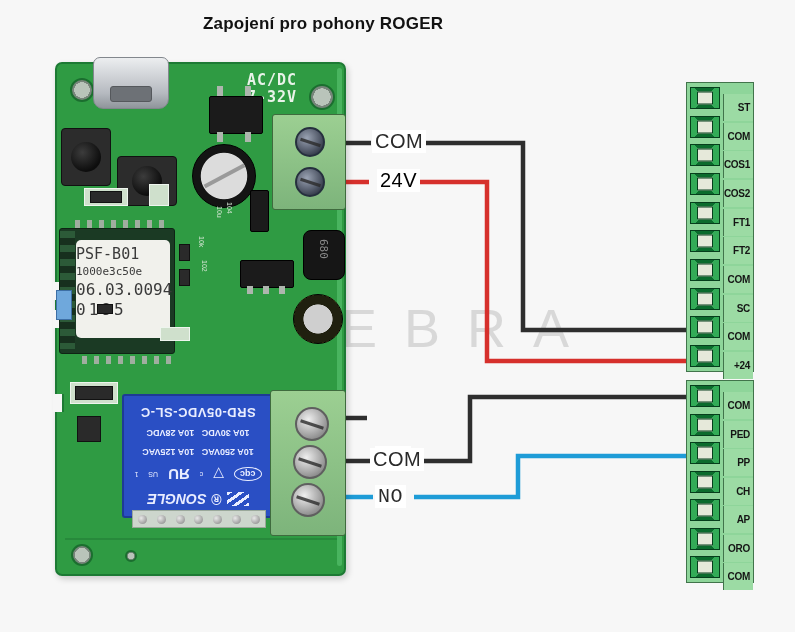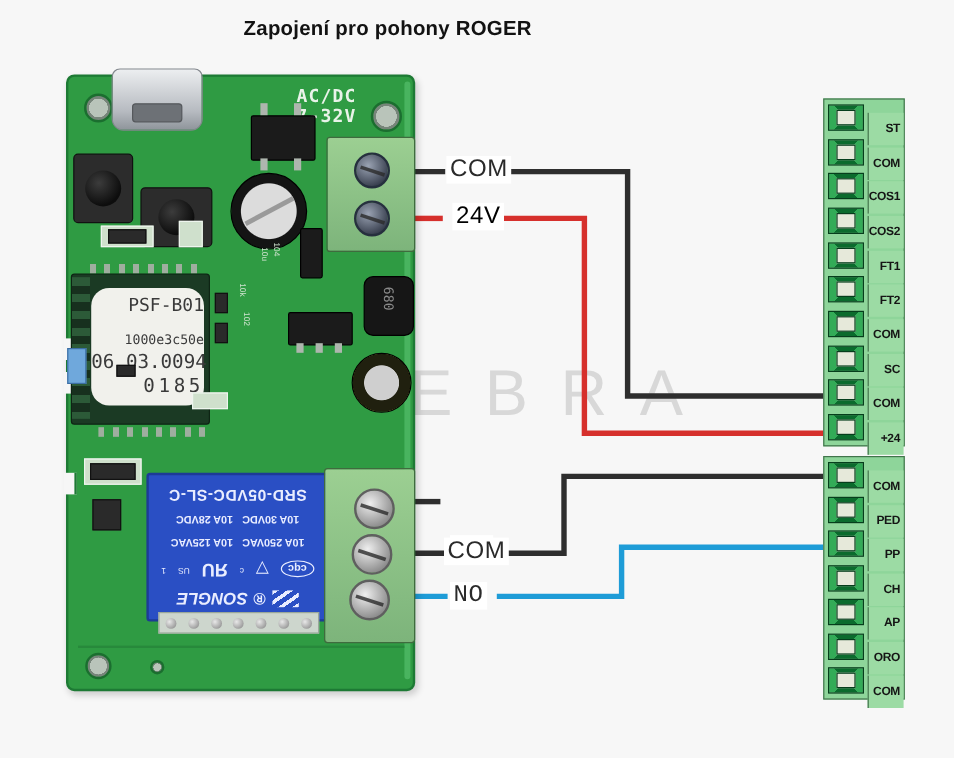--- a/index.html
+++ b/index.html
@@ -53,23 +53,23 @@
   .screw{border-radius:50%;position:absolute;}
   .screw.dark{background:radial-gradient(circle at 38% 35%,#9aa3b3,#39404f 75%);border:2px solid #26303e;}
   .screw.silver{background:radial-gradient(circle at 38% 35%,#efefef,#8d8d8d 75%);border:2px solid #5f5f5f;}
   .screw::after{content:"";position:absolute;left:10%;top:46%;width:80%;height:3px;background:#2b2b2b;
        transform:rotate(18deg);opacity:.8;}
 
   .module{left:2px;top:164px;width:114px;height:124px;background:#1b3a24;border:1px solid #0e2414;border-radius:3px;}
   .module .ant{position:absolute;left:0;top:2px;width:15px;height:118px;
        background:repeating-linear-gradient(#2c5a38 0 7px,#17301e 7px 14px);}
   .module .lbl{position:absolute;left:16px;top:11px;width:94px;height:98px;background:#f1f1ec;
-       border-radius:15px;color:#3a3a3a;text-align:right;font-family:"DejaVu Sans Mono",monospace;}
+       border-radius:5px;color:#3a3a3a;text-align:left;font-family:"DejaVu Sans Mono",monospace;}
   .module .l1{font-size:15px;margin-top:5px;}
-  .module .l2{font-size:11px;margin-top:14px;}
+  .module .l2{font-size:11px;margin-top:2px;}
   .module .l3{font-size:16px;margin-top:2px;}
   .module .l4{font-size:16px;letter-spacing:3px;margin-top:1px;}
   .blue-smd{left:-1px;top:226px;width:14px;height:28px;background:#6fa8dc;border:1px solid #3d6fa5;}
 
   .inductor{left:246px;top:166px;width:40px;height:48px;background:#161616;border-radius:8px;border:1px solid #000;}
   .inductor span{position:absolute;left:26px;top:8px;font-size:11px;color:#8a8a8a;
        font-family:"DejaVu Sans Mono",monospace;transform:rotate(90deg);transform-origin:left top;}
 
   .pinrow{background:repeating-linear-gradient(90deg,#9fae9f 0 5px,#2f9b43 5px 12px);height:8px;}
 

